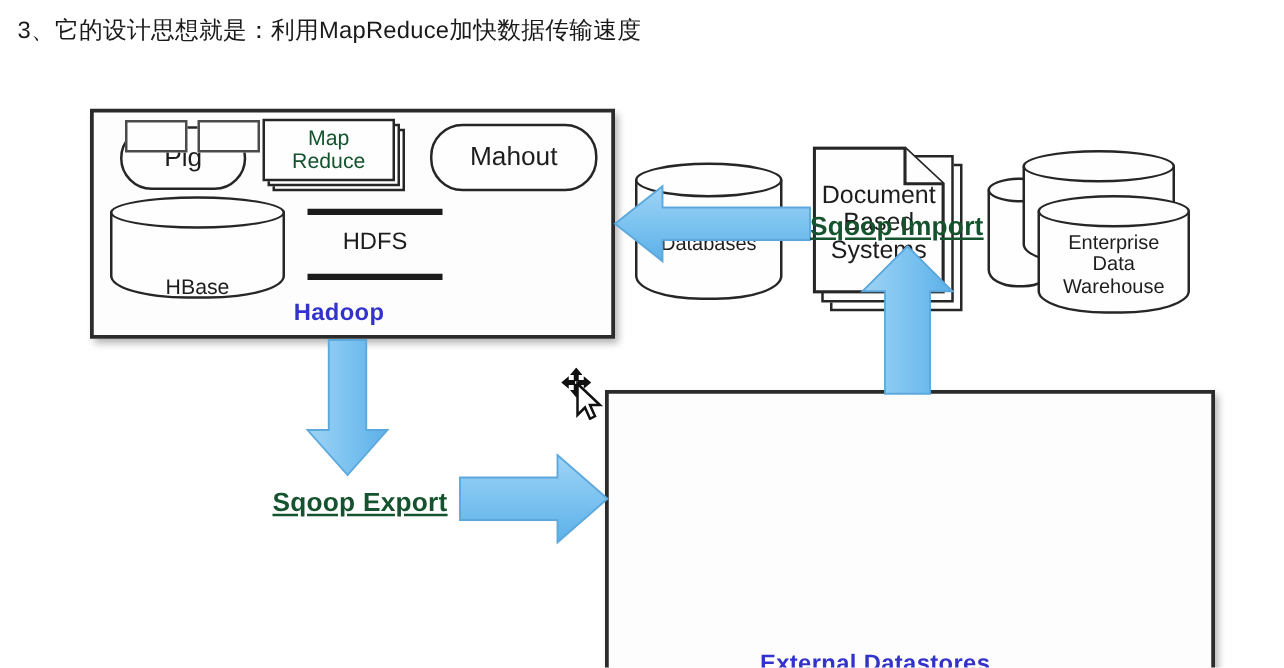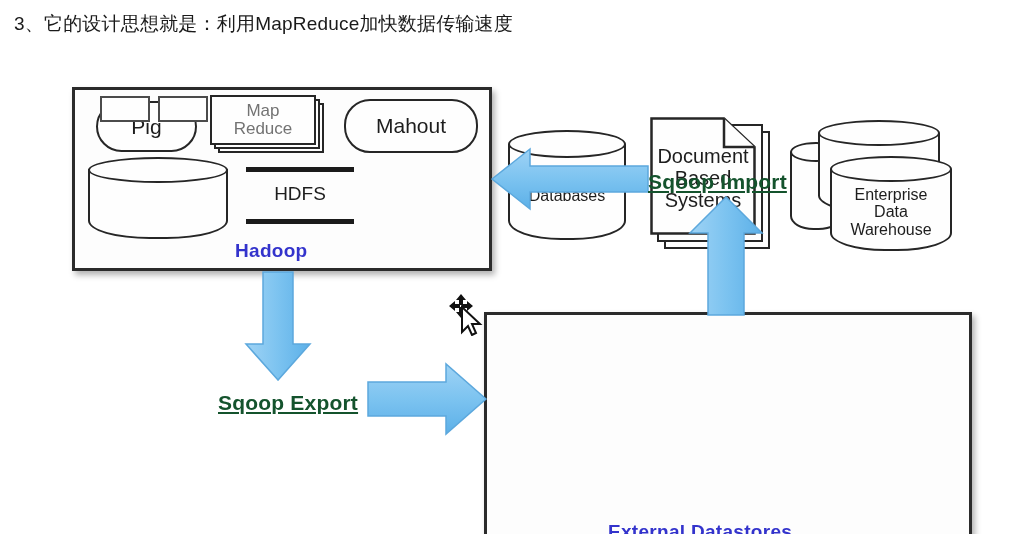--- a/index.html
+++ b/index.html
@@ -86,21 +86,21 @@
     position: absolute;
     border: 2.5px solid #262626;
     background: #fefefe;
     box-sizing: border-box;
   }
   .mr-back  { left: 8px; top: 8px;  width: 106px; height: 50px; }
   .mr-mid   { left: 4px; top: 4px;  width: 106px; height: 50px; }
   .mr-front {
     left: 0; top: 0; width: 106px; height: 50px;
     display: flex; align-items: center; justify-content: center;
-    text-align: center; line-height: 1.05; font-size: 17px; color: #737373;
+    text-align: center; line-height: 1.05; font-size: 17px; color: #14532d;
   }
 
   
   .cyl {
     position: absolute;
     box-sizing: border-box;
   }
   .cyl .body {
     position: absolute;
     left: 0; right: 0;
@@ -246,20 +246,21 @@
     </div>
   </div>
 
   <div class="pill" id="mahout-shape">
     <span>Mahout</span>
   </div>
 
   <div class="cyl" id="hbase-cyl">
     <div class="body"></div>
     <div class="top"></div>
+    <div class="cyl-label">HBase</div>
   </div>
   <div class="hbase-cell" id="hbase-cell-1"></div>
   <div class="hbase-cell" id="hbase-cell-2"></div>
 
   <div id="hdfs-wrap">
     <div class="hdfs-bar" id="hdfs-bar-top"></div>
     <div id="hdfs-label">HDFS</div>
     <div class="hdfs-bar" id="hdfs-bar-bot"></div>
   </div>
 

